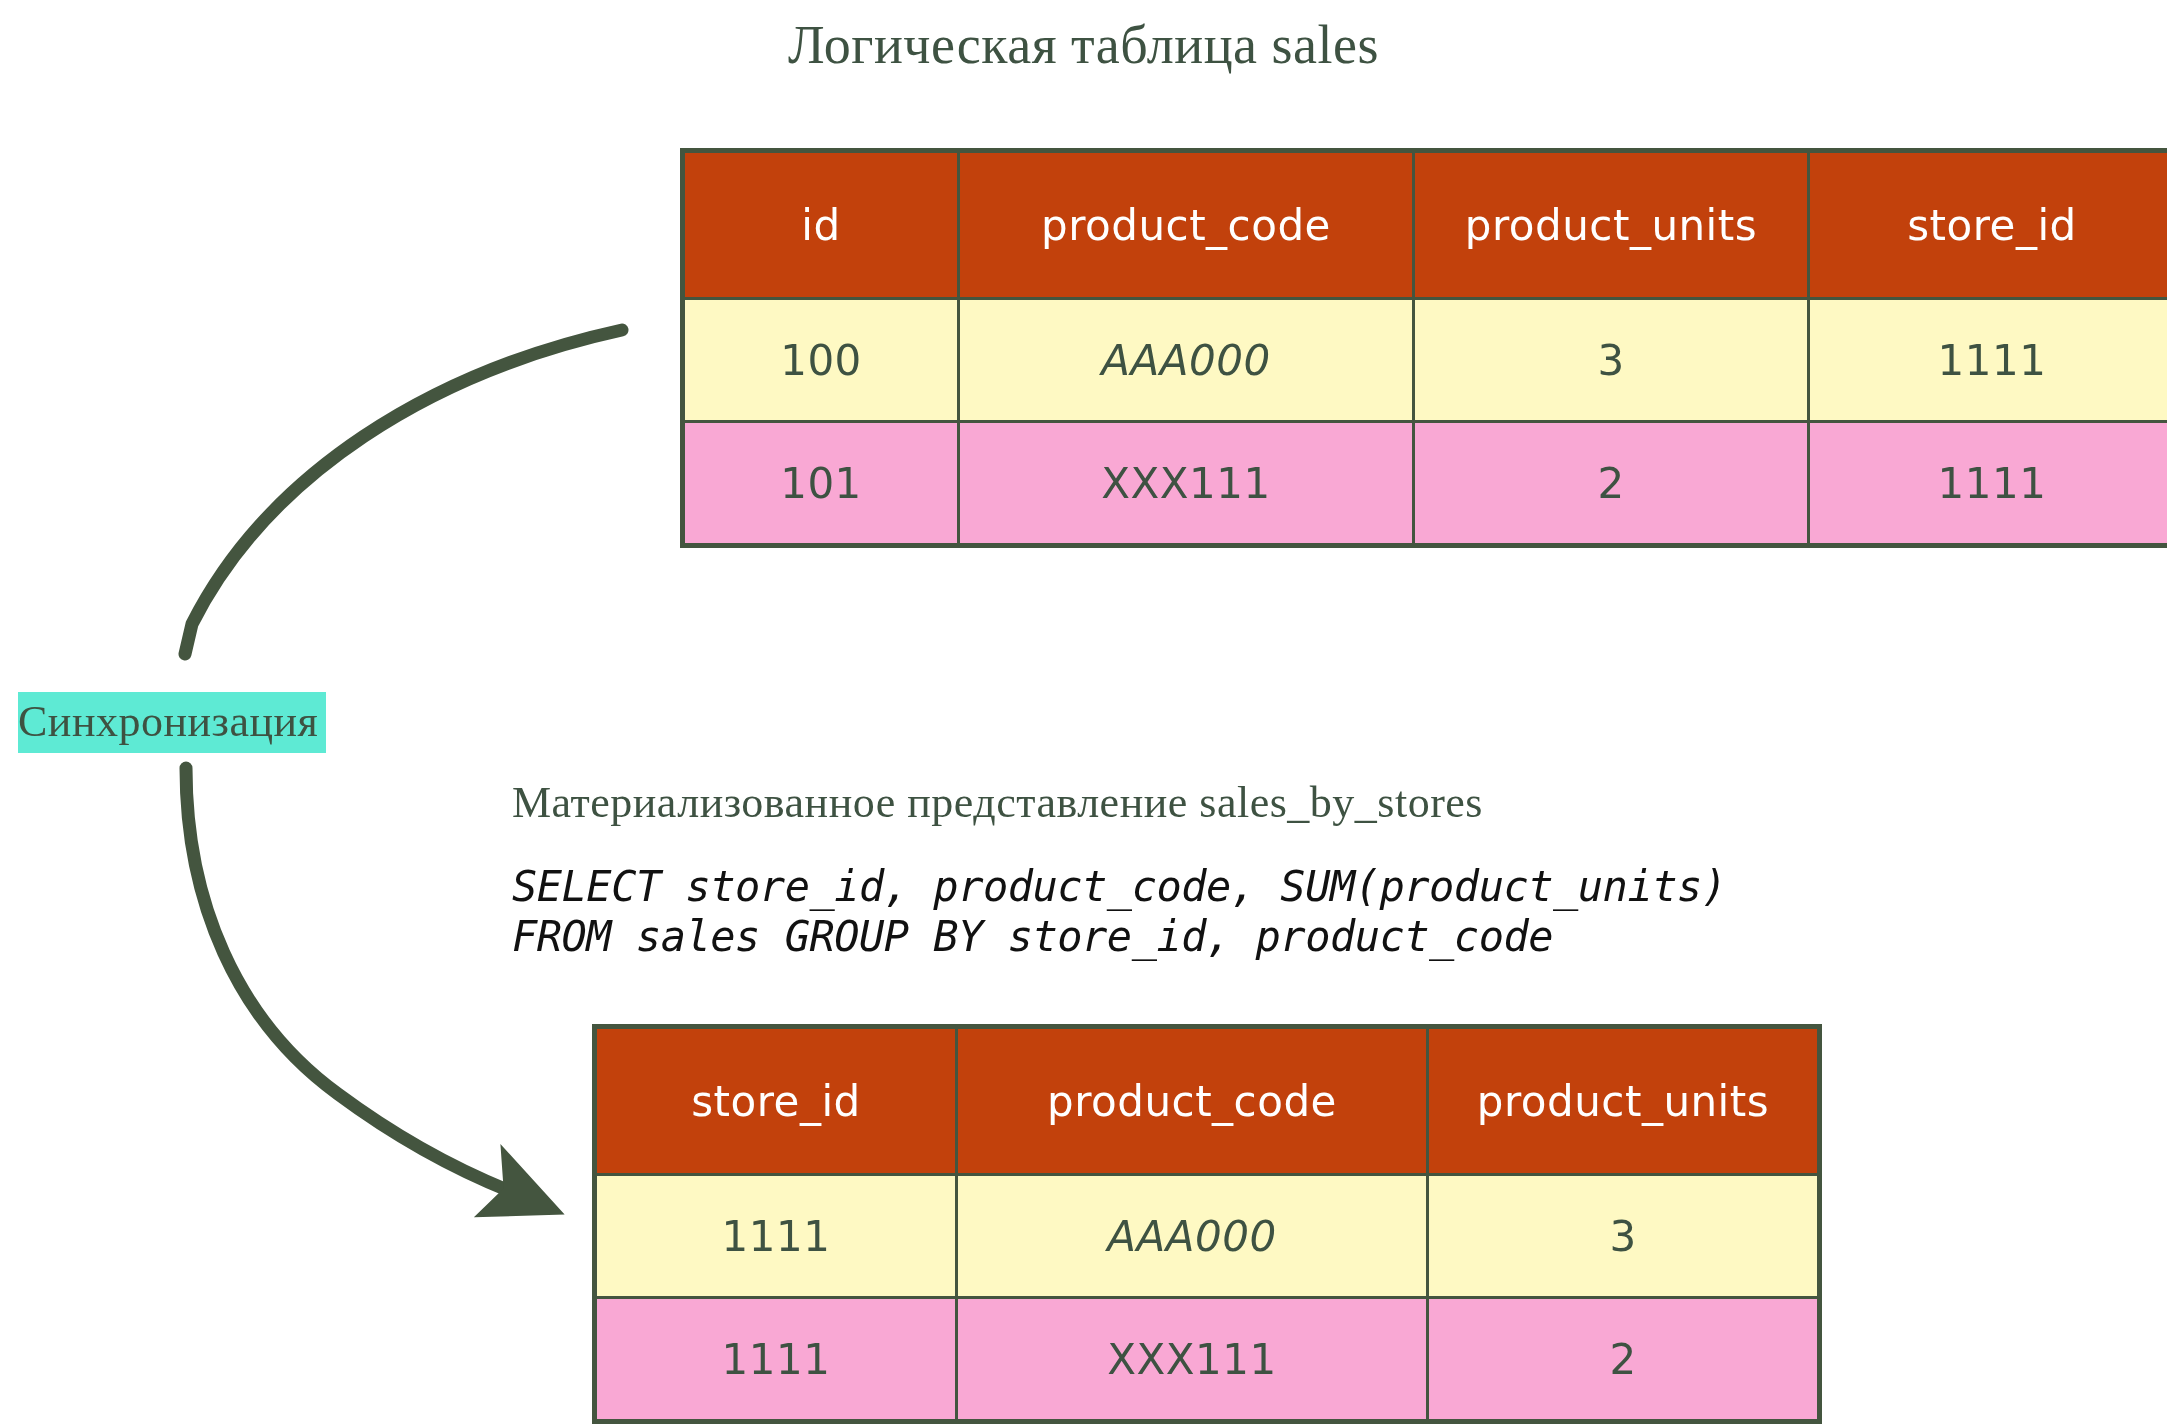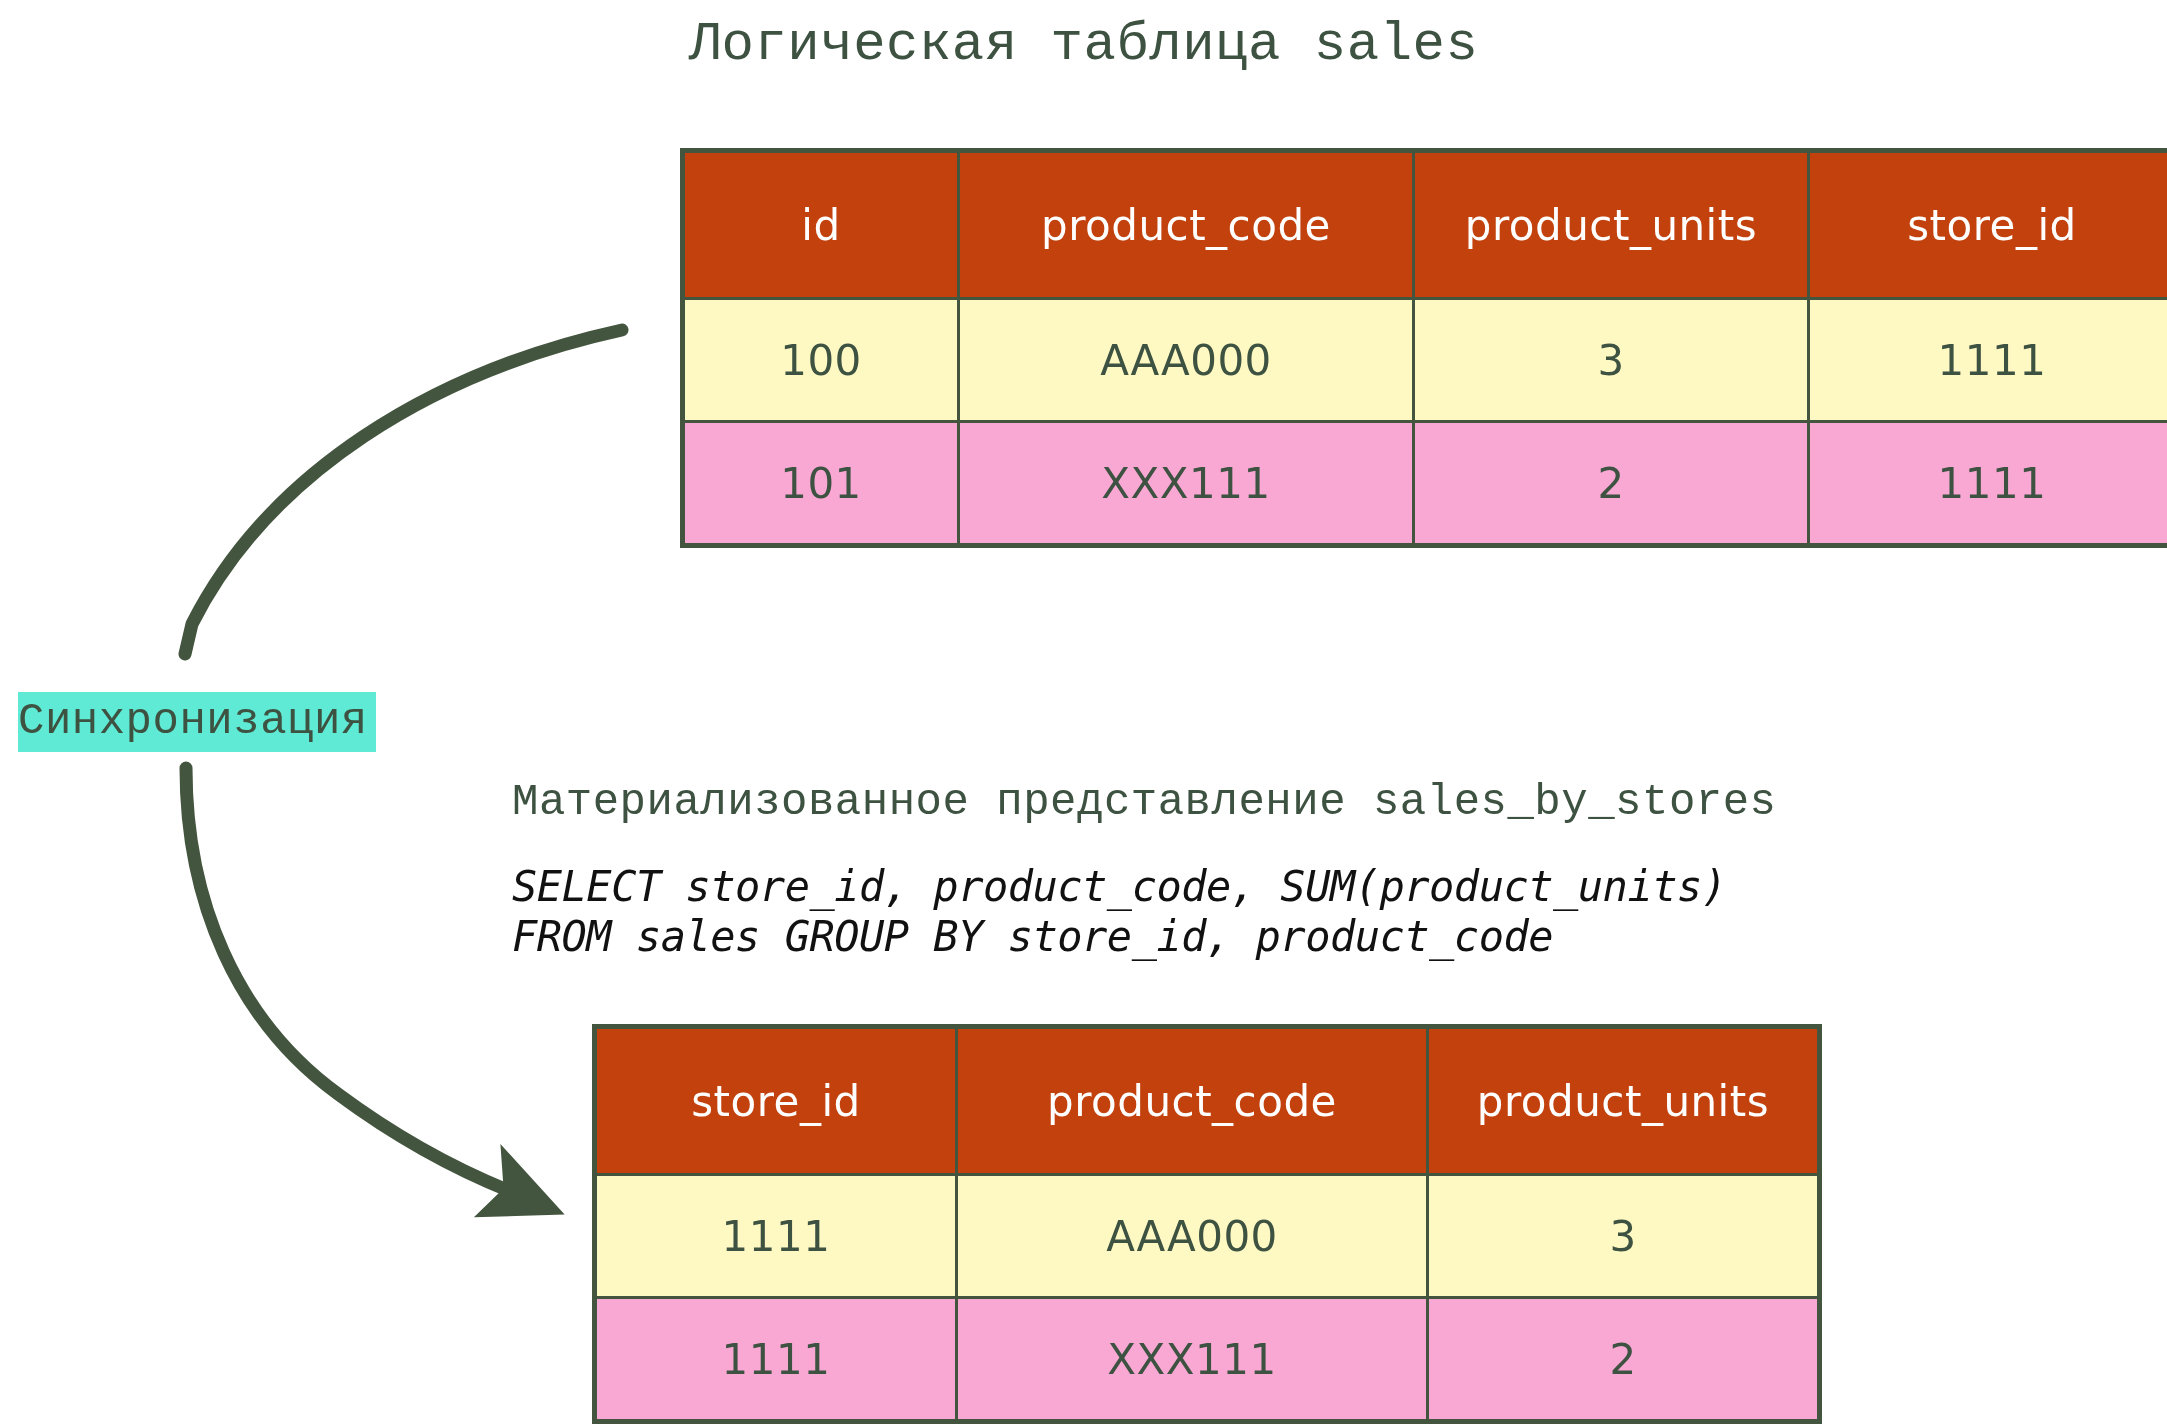--- a/index.html
+++ b/index.html
@@ -28,21 +28,21 @@
     top: 0;
     width: 2167px;
     height: 1426px;
     pointer-events: none;
   }
 
   
   .heading {
     position: absolute;
     color: #3E5242;
-    font-family: Liberation Mono, monospace;
+    font-family: Liberation Serif, serif;
     font-weight: 400;
     white-space: nowrap;
     letter-spacing: 0.5px;
   }
   .title-sales {
     left: 0;
     top: 14px;
     width: 2167px;
     text-align: center;
     font-size: 54px;
@@ -103,20 +103,21 @@
     height: 118px;
     letter-spacing: 0.5px;
   }
   .gtable tbody tr.row-odd td {
     background: #fef9c3;
   }
   .gtable tbody tr.row-even td {
     background: #f9a8d4;
   }
   td.italicish {
+    font-style: italic;
   }
 
   
   #table-sales {
     left: 680px;
     top: 148px;
     width: 1472px;
   }
   #table-sales .c0 { width: 270px; }
   #table-sales .c1 { width: 450px; }

